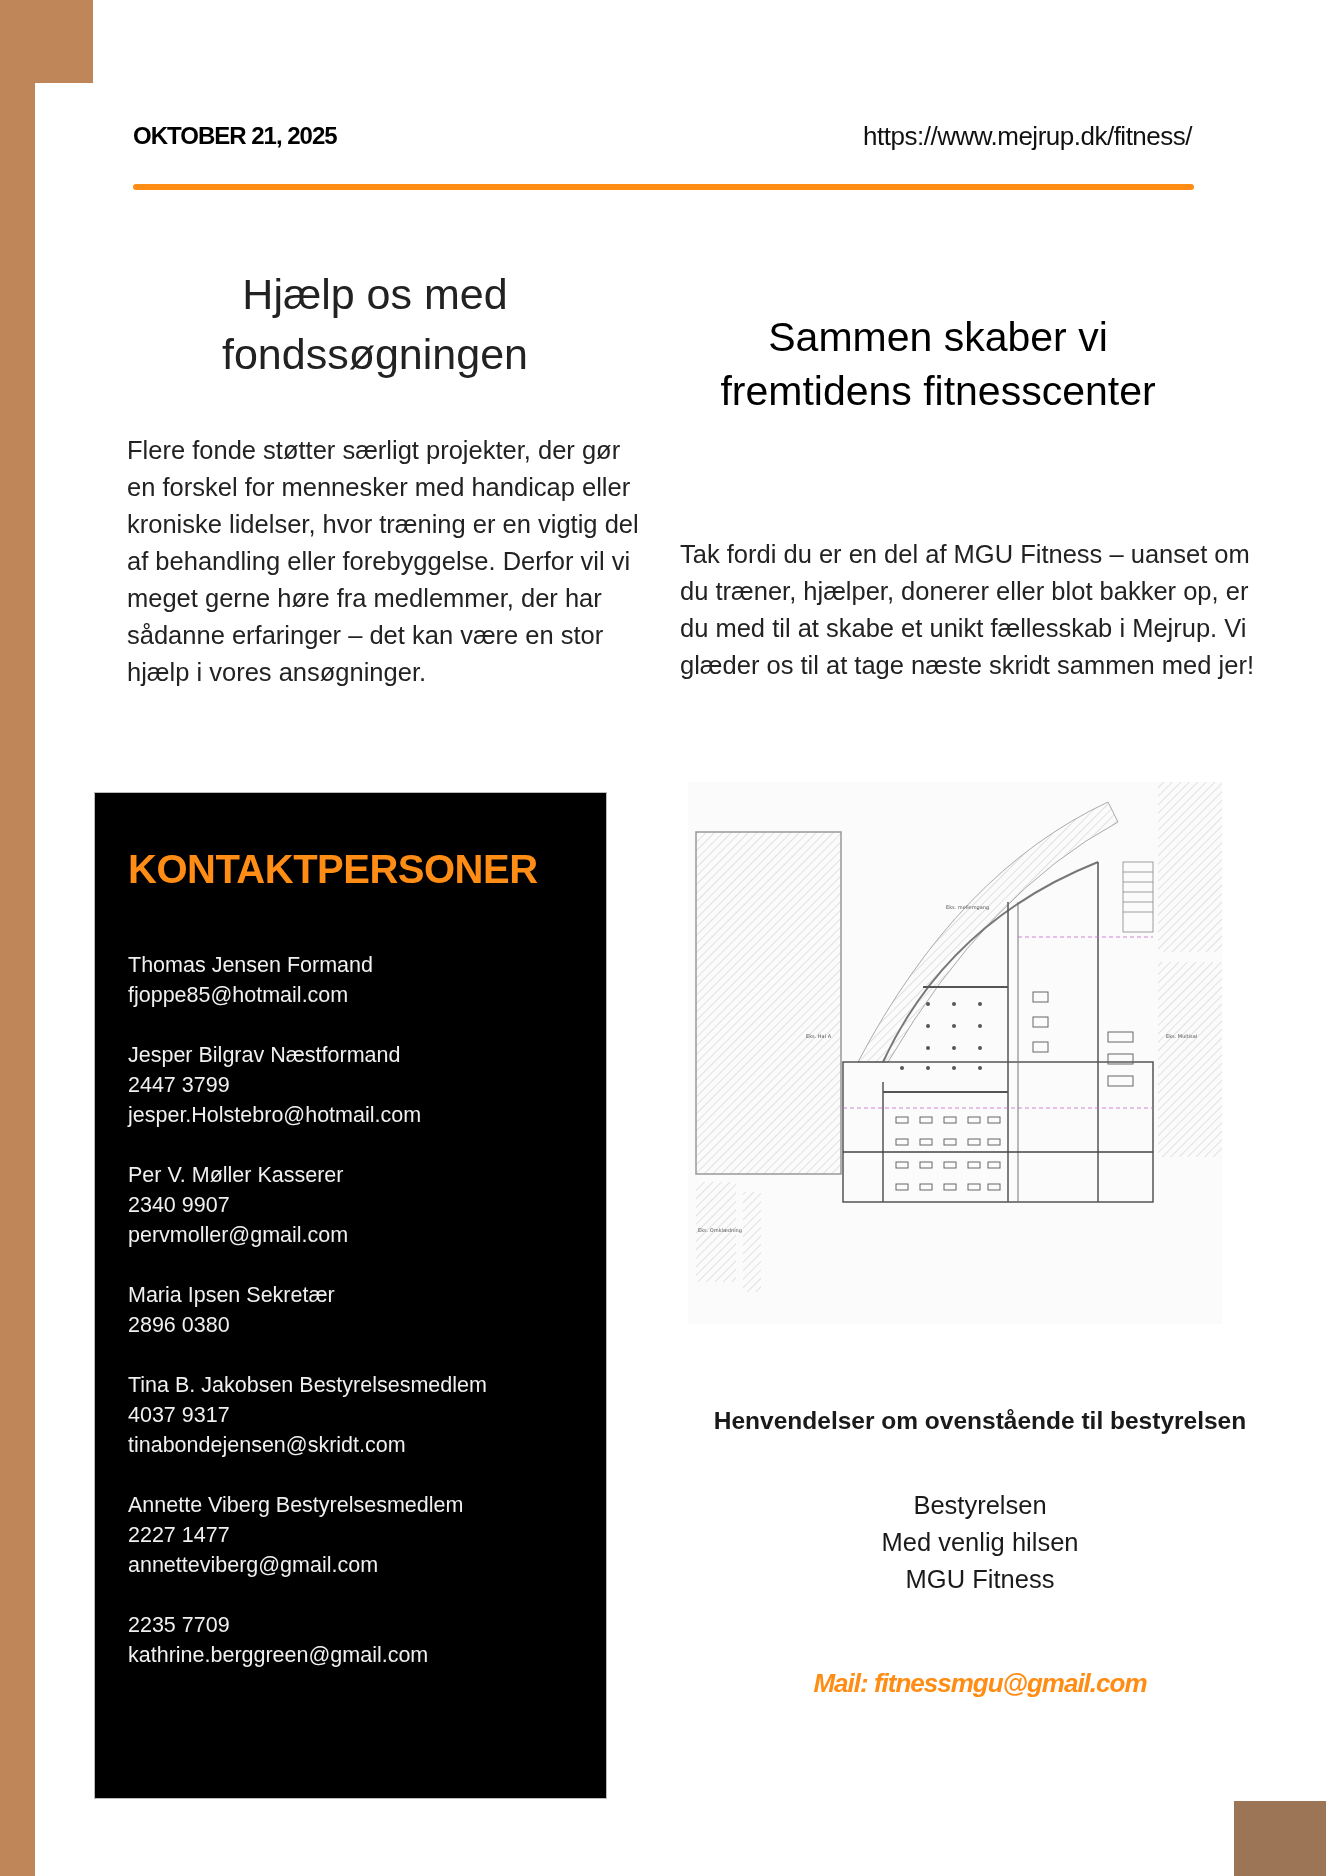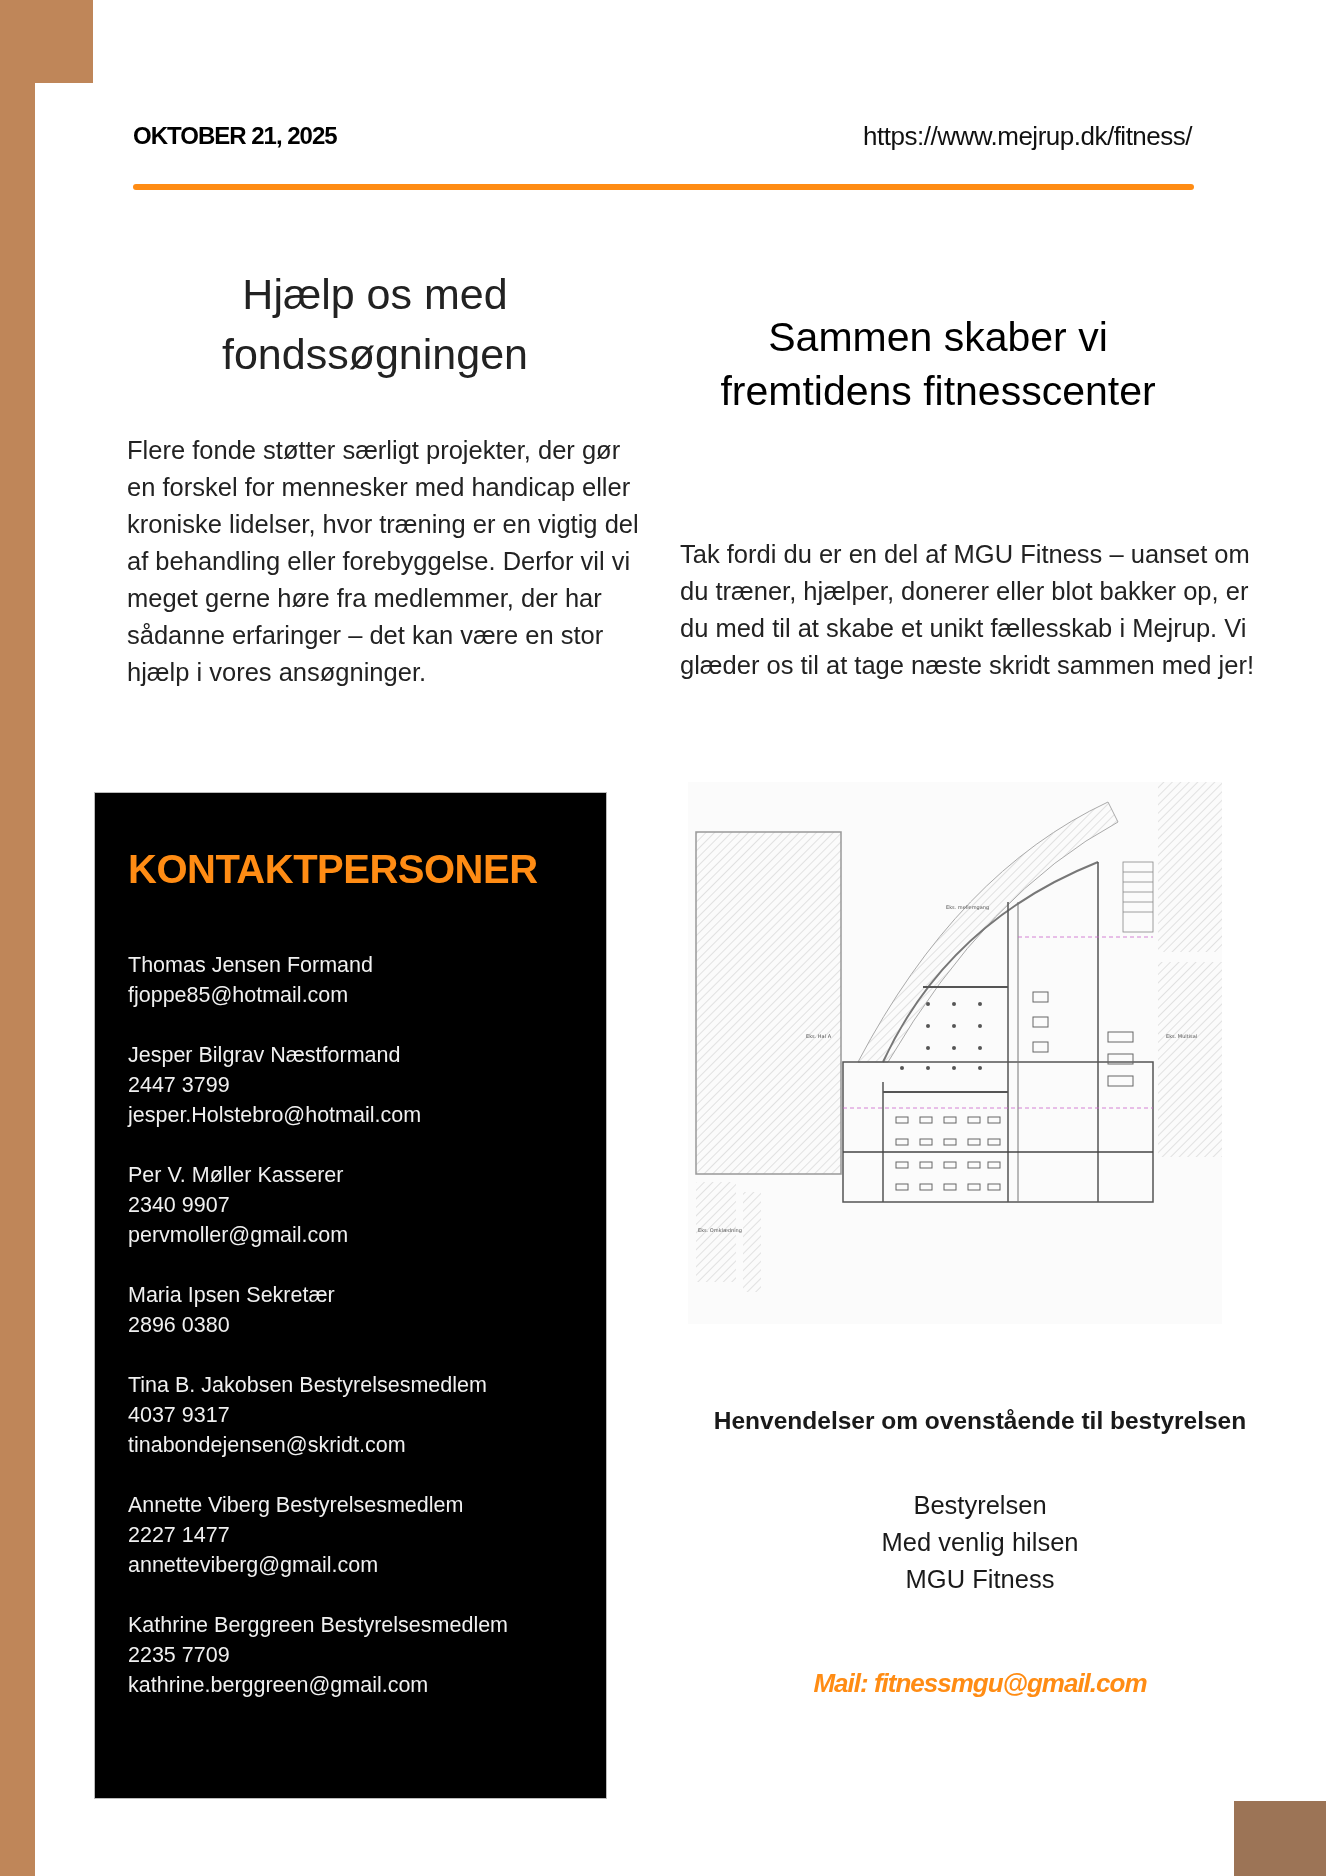--- a/index.html
+++ b/index.html
@@ -75,21 +75,20 @@
       <div>Tina B. Jakobsen Bestyrelsesmedlem</div>
       <div>4037 9317</div>
       <div>tinabondejensen@skridt.com</div>
     </div>
     <div class="contact">
       <div>Annette Viberg Bestyrelsesmedlem</div>
       <div>2227 1477</div>
       <div>annetteviberg@gmail.com</div>
     </div>
     <div class="contact">
-      <div>Kathrine Berggreen Bestyrelsesmedlem</div>
       <div>2235 7709</div>
       <div>kathrine.berggreen@gmail.com</div>
     </div>
   </div>
 </div>
 
 <div class="floorplan">
   <svg width="534" height="542" viewBox="0 0 534 542" xmlns="http://www.w3.org/2000/svg">
     <defs>
       <pattern id="hatch" width="6" height="6" patternUnits="userSpaceOnUse" patternTransform="rotate(45)">

